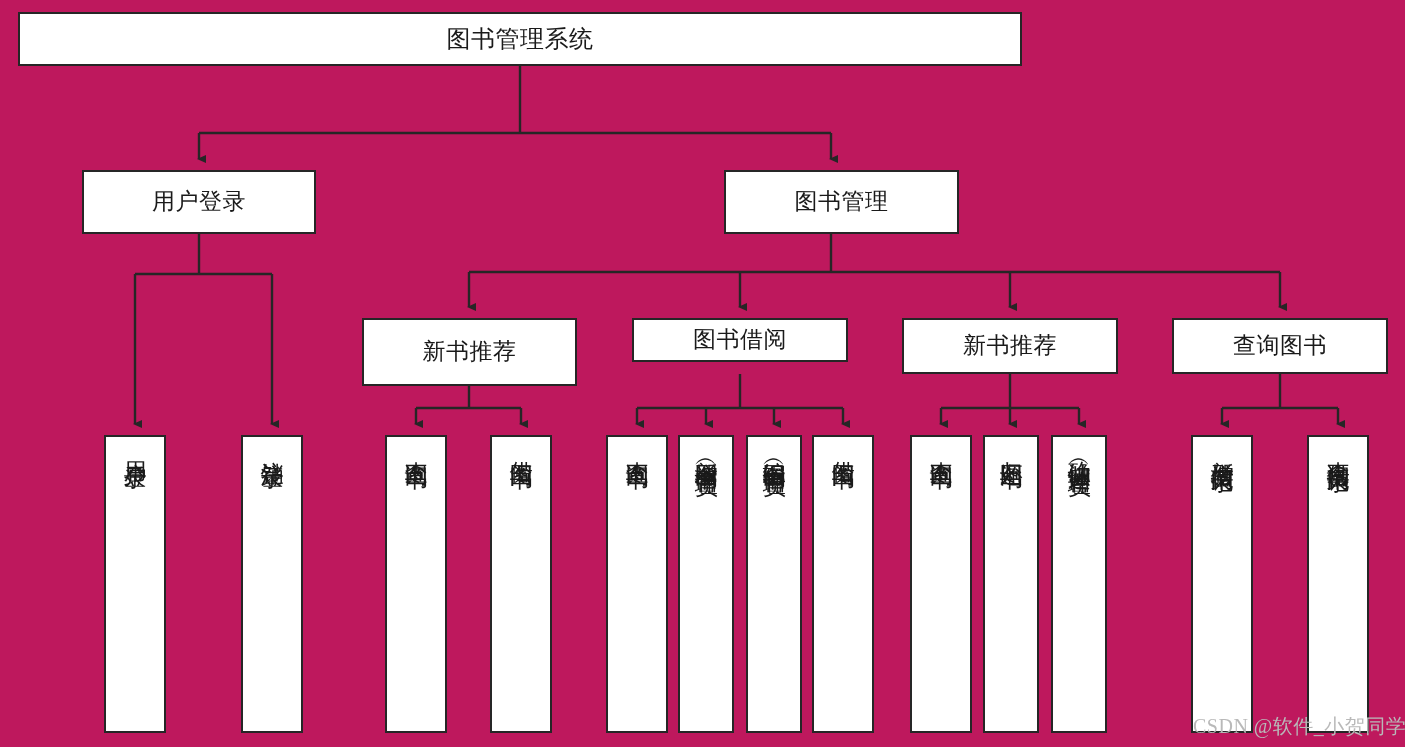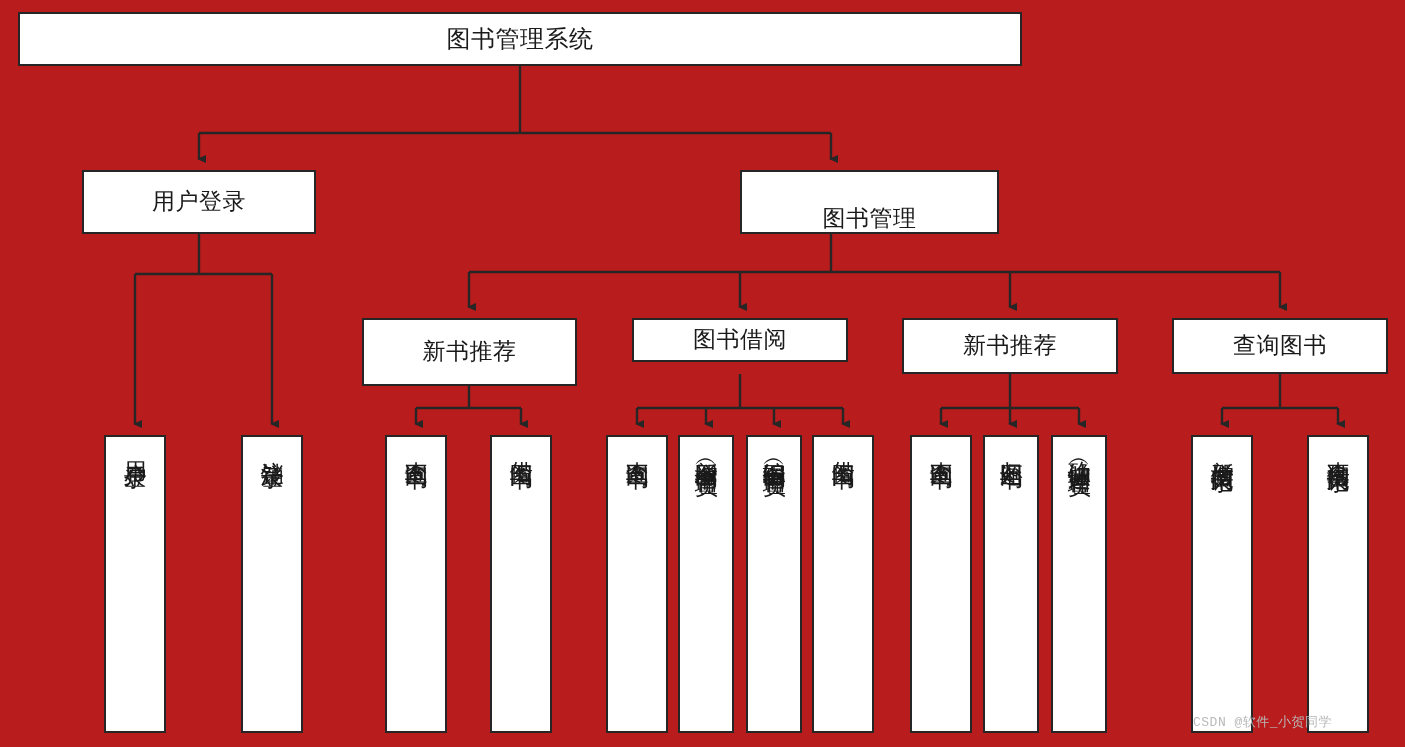--- a/index.html
+++ b/index.html
@@ -7,21 +7,21 @@
     padding: 0;
     background: #ffffff;
   }
   body {
     font-family: "DejaVu Sans", "Liberation Sans", sans-serif;
   }
   #canvas {
     position: relative;
     width: 1405px;
     height: 747px;
-    background: #b91c1c;
+    background: #be185d;
     overflow: hidden;
   }
   svg#wires {
     position: absolute;
     left: 0;
     top: 0;
     width: 1405px;
     height: 747px;
     pointer-events: none;
   }
@@ -54,25 +54,25 @@
     text-orientation: upright;
     font-size: 23px;
     letter-spacing: 2px;
     line-height: 1.1;
   }
   .node.root .label {
     font-size: 24px;
   }
   .watermark {
     position: absolute;
-    font-size: 13px;
+    font-size: 20px;
     color: #b9b9b9;
     white-space: nowrap;
     letter-spacing: 0.5px;
-    font-family: Liberation Mono, monospace;
+    font-family: Liberation Serif, serif;
   }
 </style>
 </head>
 <body>
 
 <div id="canvas">
 
   <svg id="wires" viewBox="0 0 1405 747" xmlns="http://www.w3.org/2000/svg">
     <defs>
       <marker id="arrow" markerWidth="10" markerHeight="10" refX="4" refY="7" orient="auto" markerUnits="userSpaceOnUse">
@@ -123,21 +123,21 @@
     </g>
   </svg>
 
   <div class="node horiz root" style="left:18px; top:12px; width:1004px; height:54px;">
     <span class="label">图书管理系统</span>
   </div>
 
   <div class="node horiz" style="left:82px; top:170px; width:234px; height:64px;">
     <span class="label">用户登录</span>
   </div>
-  <div class="node horiz" style="left:740px; top:170px; width:259px; height:64px;align-items:flex-end;">
+  <div class="node horiz" style="left:724px; top:170px; width:235px; height:64px;">
     <span class="label">图书管理</span>
   </div>
 
   <div class="node horiz" style="left:362px; top:318px; width:215px; height:68px;">
     <span class="label">新书推荐</span>
   </div>
   <div class="node horiz" style="left:632px; top:318px; width:216px; height:44px;">
     <span class="label">图书借阅</span>
   </div>
   <div class="node horiz" style="left:902px; top:318px; width:216px; height:56px;">

